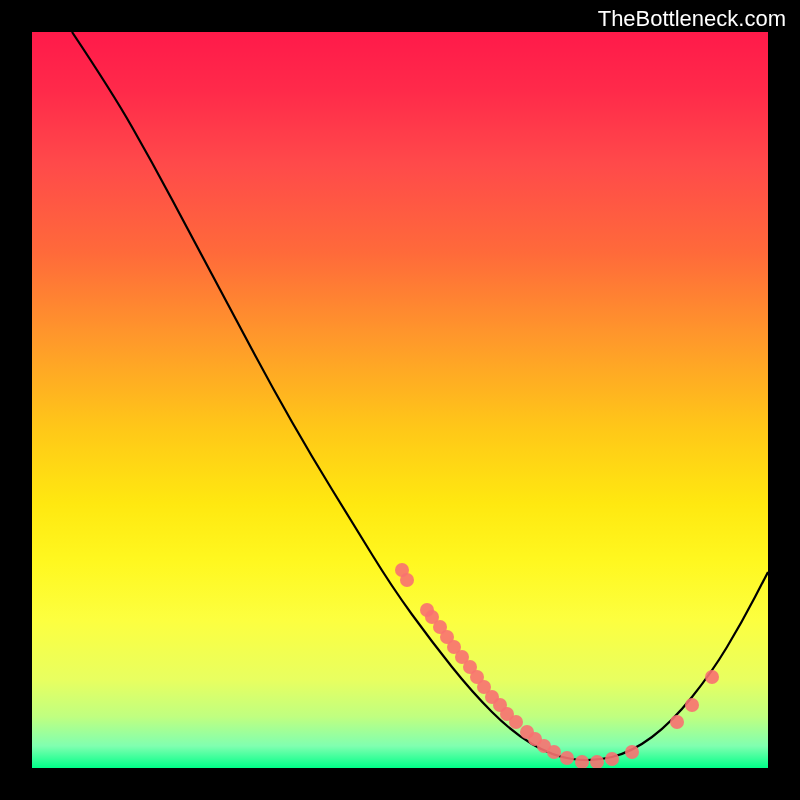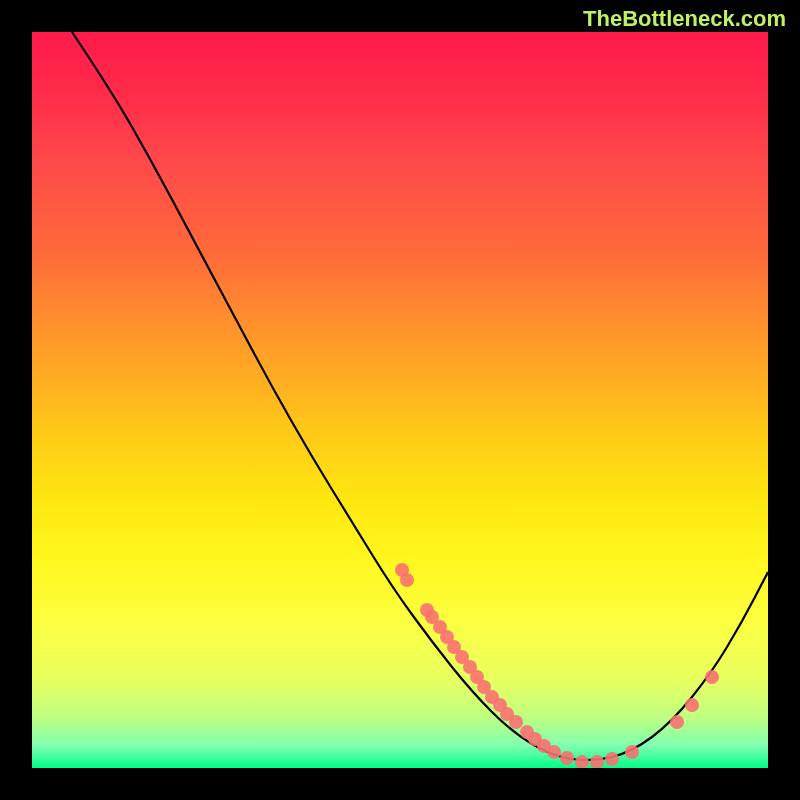--- a/index.html
+++ b/index.html
@@ -8,23 +8,23 @@
     height: 800px;
     background: #000;
     position: relative;
     overflow: hidden;
     font-family: Arial, sans-serif;
   }
   .watermark {
     position: absolute;
     top: 6px;
     right: 14px;
-    color: #bef264;
+    color: #ffffff;
     font-size: 22px;
-    font-weight: 700;
+    font-weight: 400;
     z-index: 10;
   }
   .plot-area {
     position: absolute;
     left: 32px;
     top: 32px;
     width: 736px;
     height: 736px;
     overflow: hidden;
   }

